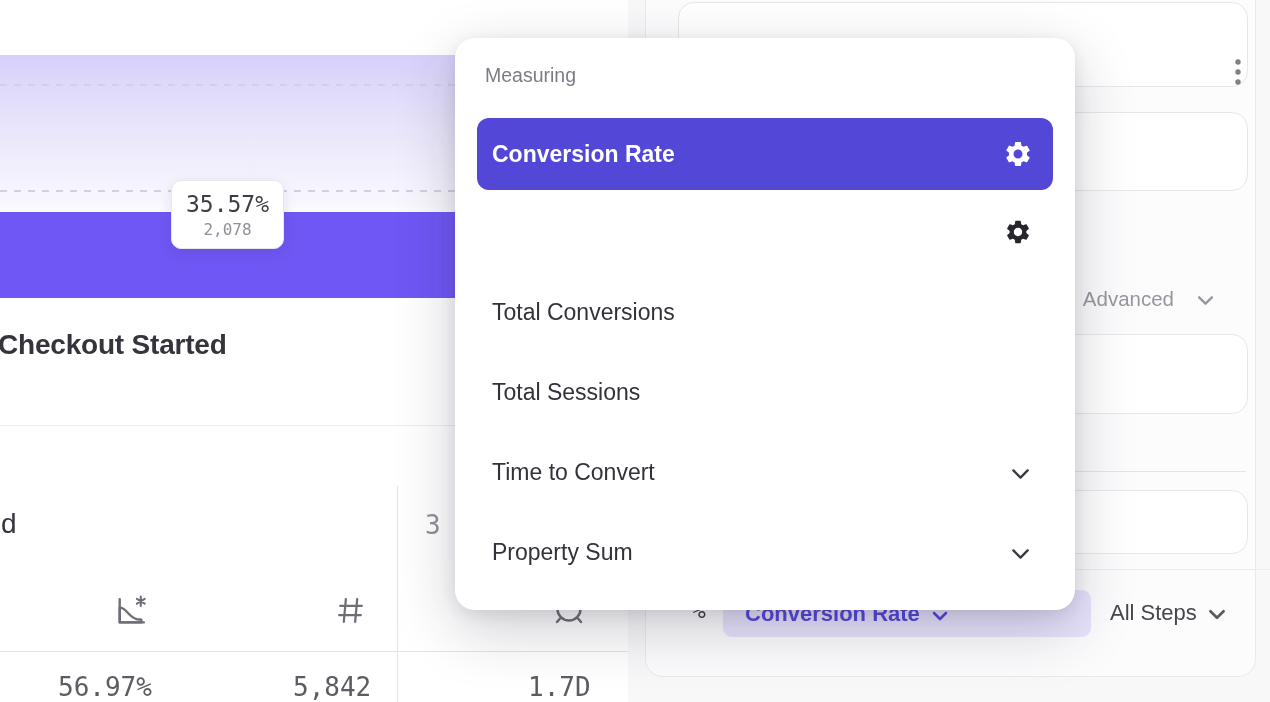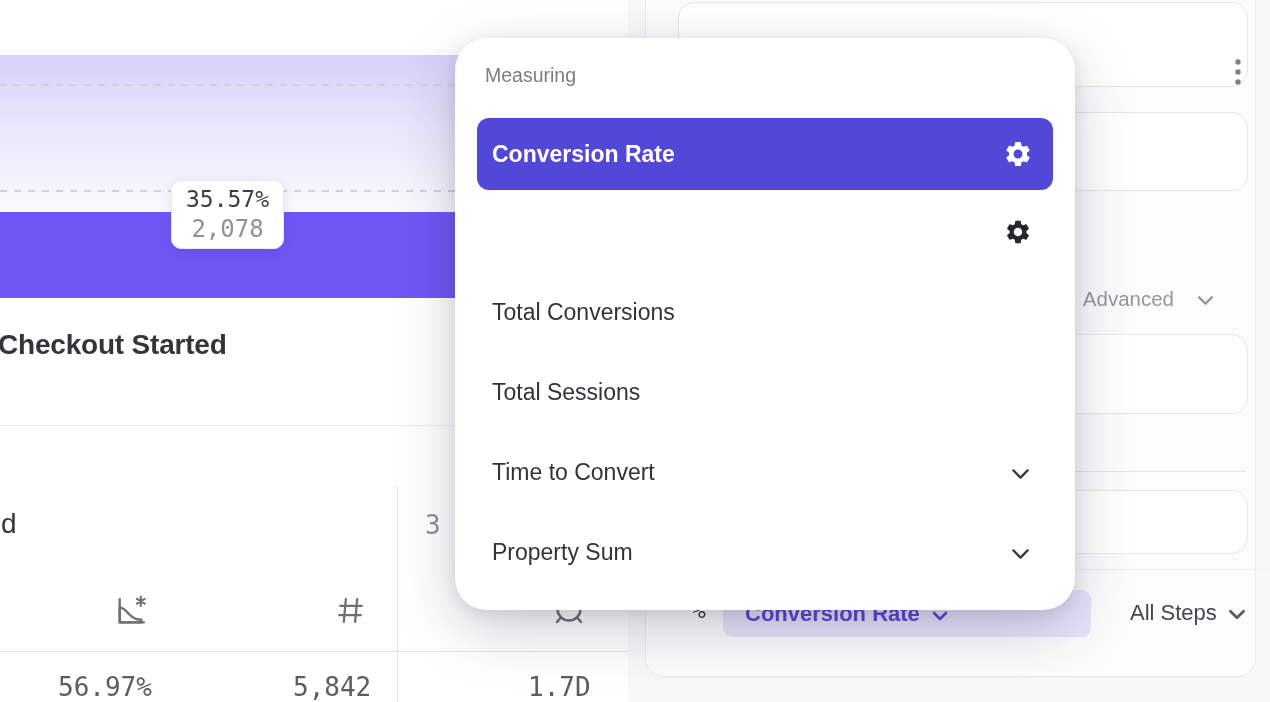--- a/index.html
+++ b/index.html
@@ -18,21 +18,21 @@
     background:repeating-linear-gradient(90deg,#d2cfe0 0 7px,transparent 7px 14px);}
   .gridline.g1{top:84px;}
   .gridline.g2{top:190px;}
   .bar{position:absolute;left:0;top:212px;width:628px;height:86px;background:#6f57f5;}
   .tooltip{
     position:absolute;left:171px;top:180px;width:111px;height:67px;background:#fff;
     border:1px solid #e9e9ed;border-radius:10px;box-shadow:0 4px 14px rgba(30,30,60,.10);
     display:flex;flex-direction:column;align-items:center;justify-content:center;gap:3px;z-index:3;
   }
   .tooltip .rate{font-size:23px;color:#3d3d45;}
-  .tooltip .count{font-size:24px;color:#90909a;}
+  .tooltip .count{font-size:16px;color:#90909a;}
   .step-title{position:absolute;left:-2px;top:329px;font-size:28px;font-weight:600;color:#34343c;letter-spacing:-.2px;}
   .hdiv{position:absolute;left:0;top:425px;width:628px;height:1px;background:#ececf0;}
   .vdiv{position:absolute;left:397px;top:486px;width:1px;height:216px;background:#e2e2e8;}
   .tdiv{position:absolute;left:0;top:651px;width:628px;height:1px;background:#e4e4e9;}
   .hdr-frag-left{position:absolute;left:1px;top:508px;font-size:28px;font-weight:500;color:#35353d;}
   .hdr-frag-right{position:absolute;left:425px;top:510px;font-size:26px;color:#90909a;}
   .col-icon{position:absolute;color:#6e6e76;}
   .col-icon.c1{left:112px;top:592px;}
   .col-icon.c2{left:333px;top:593px;}
   .col-icon.c3{left:552px;top:594px;}
@@ -54,25 +54,25 @@
   .advanced-row{position:absolute;left:318px;top:308px;width:250px;height:28px;
     display:flex;align-items:center;justify-content:flex-end;gap:23px;
     color:#96969e;font-size:20.5px;cursor:pointer;}
   .sect-div1{position:absolute;left:32px;top:494px;width:568px;height:1px;background:#e4e4e8;}
   .sect-div2{position:absolute;left:18px;top:592px;width:608px;height:1px;background:#ececf0;}
   .percent-sym{position:absolute;left:46px;top:620px;font-size:23px;color:#3a3a42;}
   .chip{position:absolute;left:77px;top:613px;width:368px;height:47px;background:#e7e3fc;border-radius:9px;
     display:flex;align-items:center;padding-left:22px;gap:12px;box-sizing:border-box;
     color:#5646dc;font-size:22px;font-weight:600;cursor:pointer;}
   .all-steps{position:absolute;left:464px;top:620px;height:32px;display:flex;align-items:center;gap:11px;
-    font-size:22px;font-weight:500;color:#46464e;cursor:pointer;margin-left:20px;}
+    font-size:22px;font-weight:500;color:#46464e;cursor:pointer;}
   .all-steps .chev{color:#5a5a62;}
 
   
-  .dropdown{position:absolute;left:455px;top:38px;width:620px;height:572px;background:#fff;border-radius:32px;
+  .dropdown{position:absolute;left:455px;top:38px;width:620px;height:572px;background:#fff;border-radius:20px;
     box-shadow:0 20px 60px rgba(35,35,60,.22),0 4px 16px rgba(35,35,60,.10);z-index:50;}
   .dd-label{position:absolute;left:30px;top:26px;font-size:19.5px;color:#7c7c86;}
   .dd-row{position:absolute;left:22px;width:576px;height:72px;border-radius:12px;
     display:flex;align-items:center;padding:0 15px;box-sizing:border-box;
     font-size:23px;font-weight:500;color:#32323a;cursor:pointer;}
   .dd-row.selected{background:#5347d8;color:#fff;font-weight:600;}
   .dd-row .grow{flex:1;}
   .gear-btn{display:flex;align-items:center;justify-content:center;width:32px;height:32px;cursor:pointer;}
   .dd-row.selected .gear-btn{color:#fff;}
   .dd-row .gear-btn{color:#26262c;margin-right:4px;}

